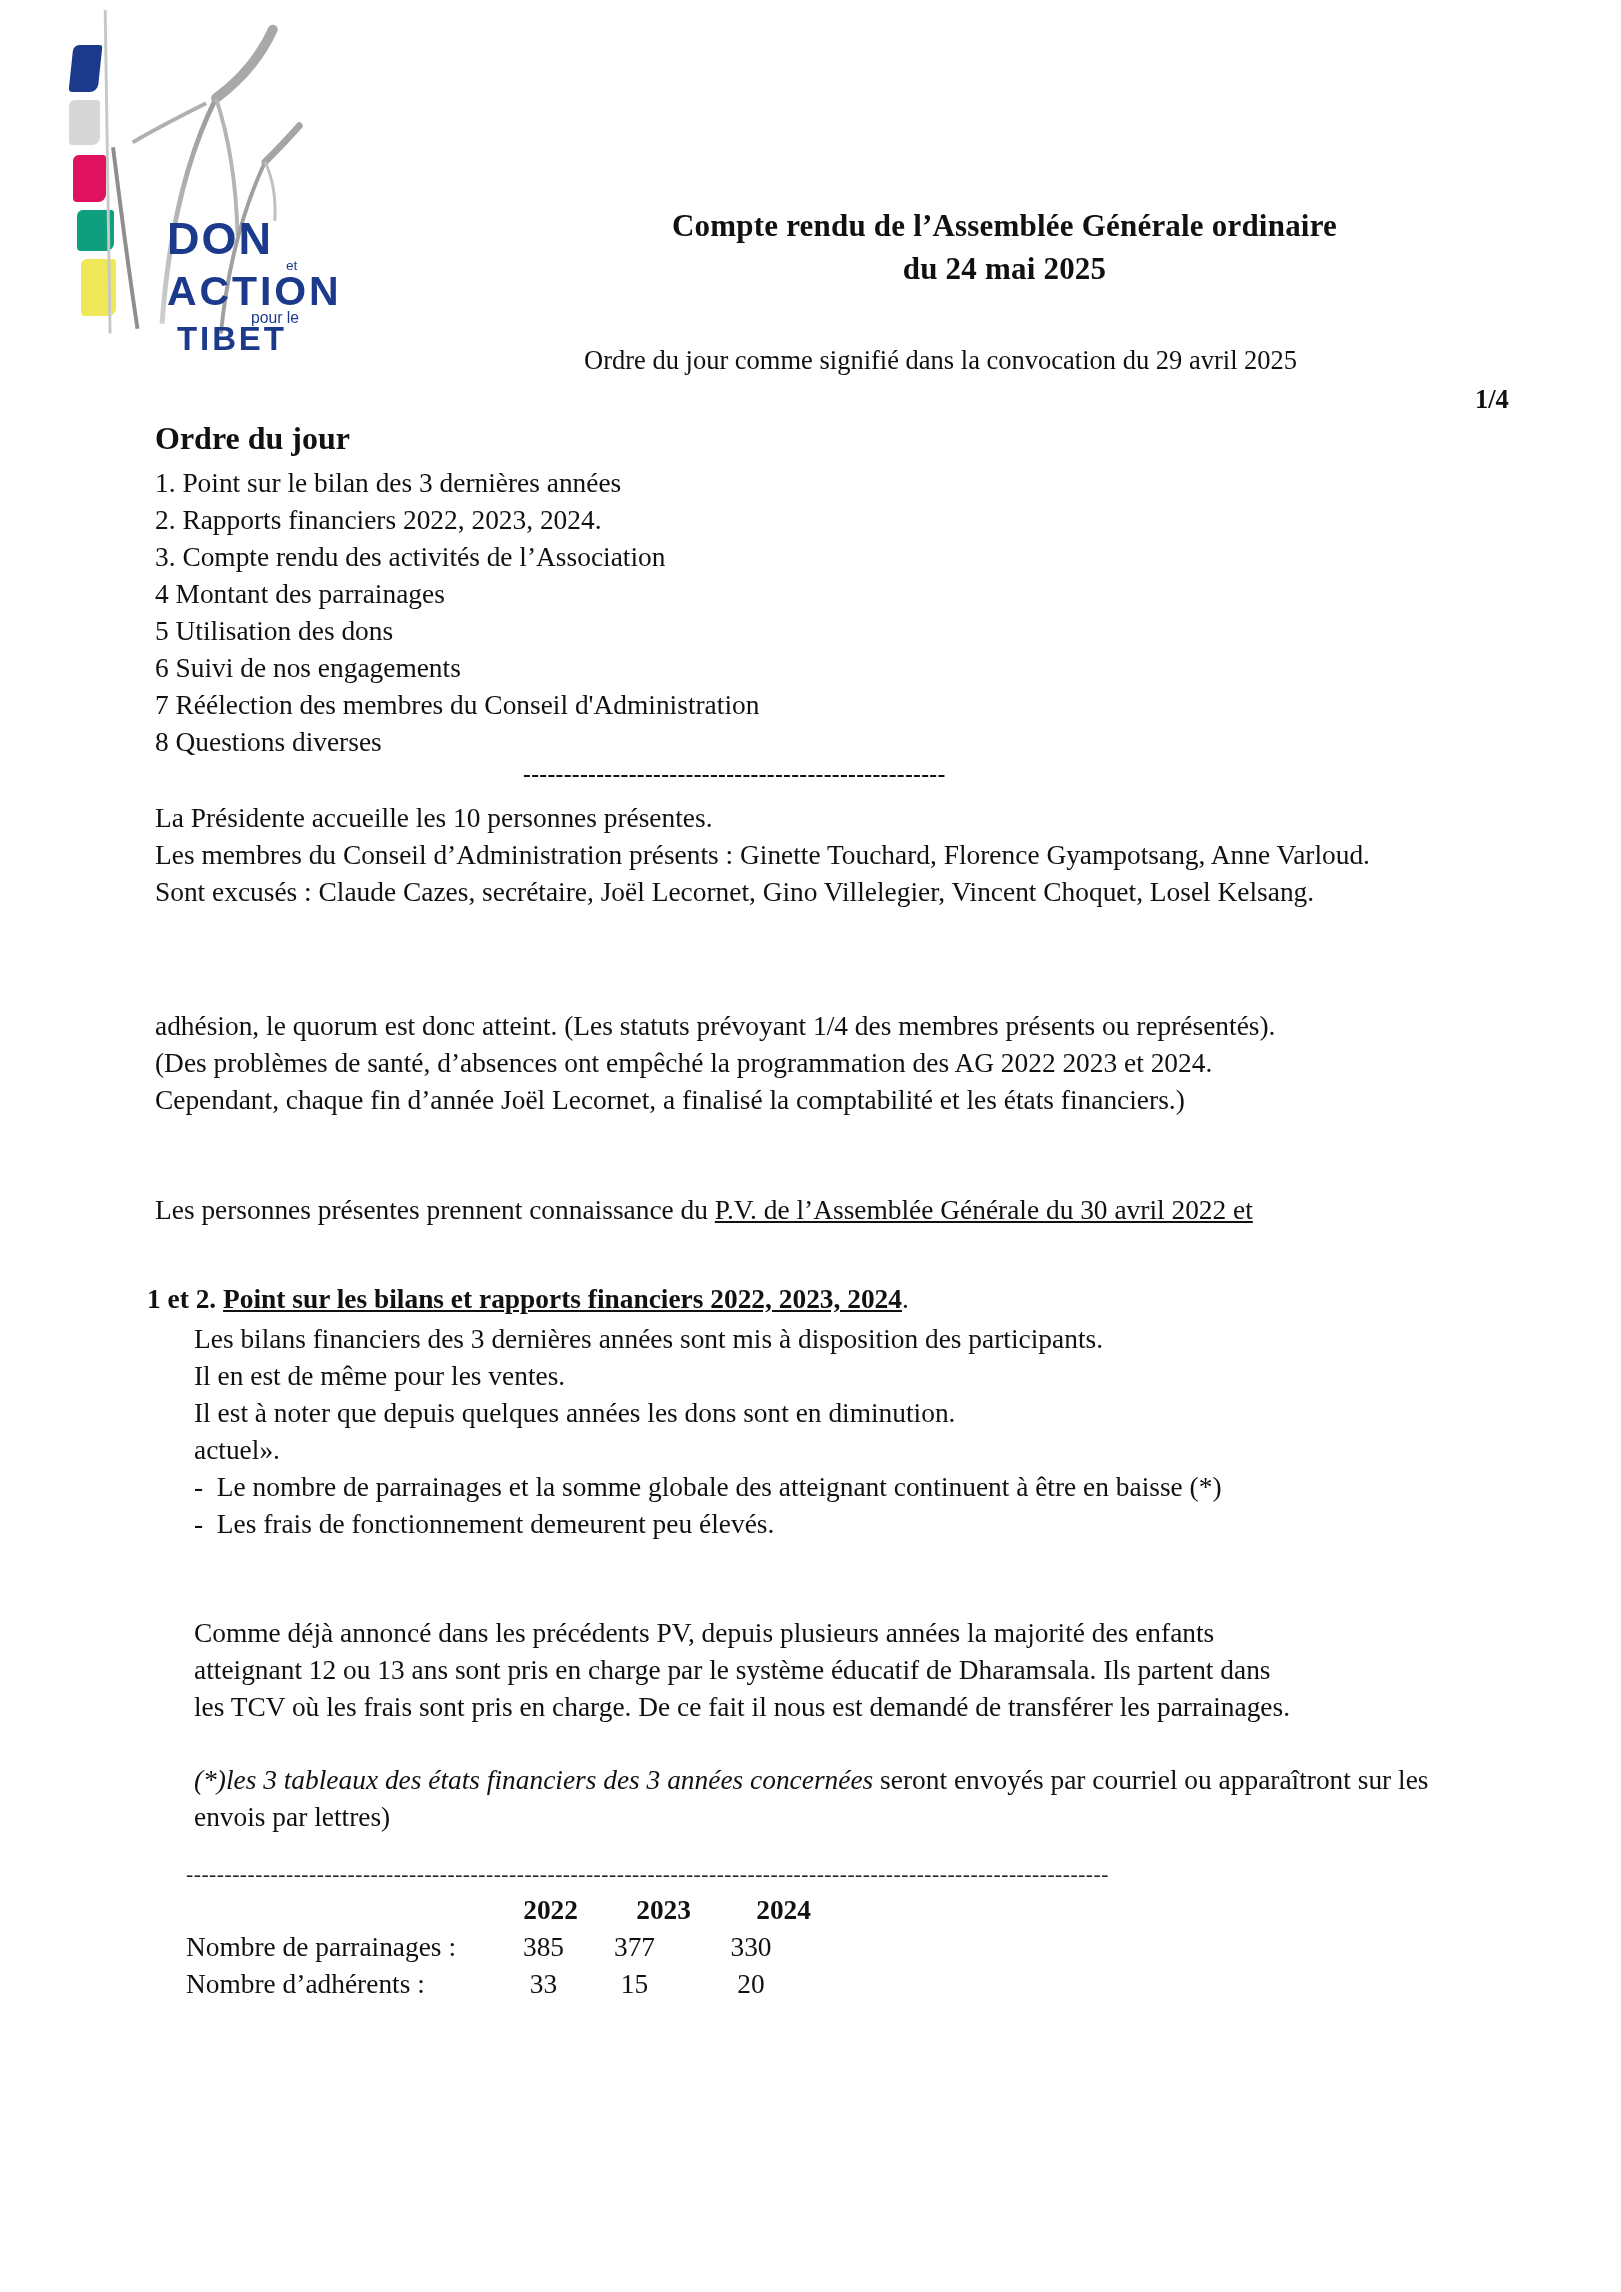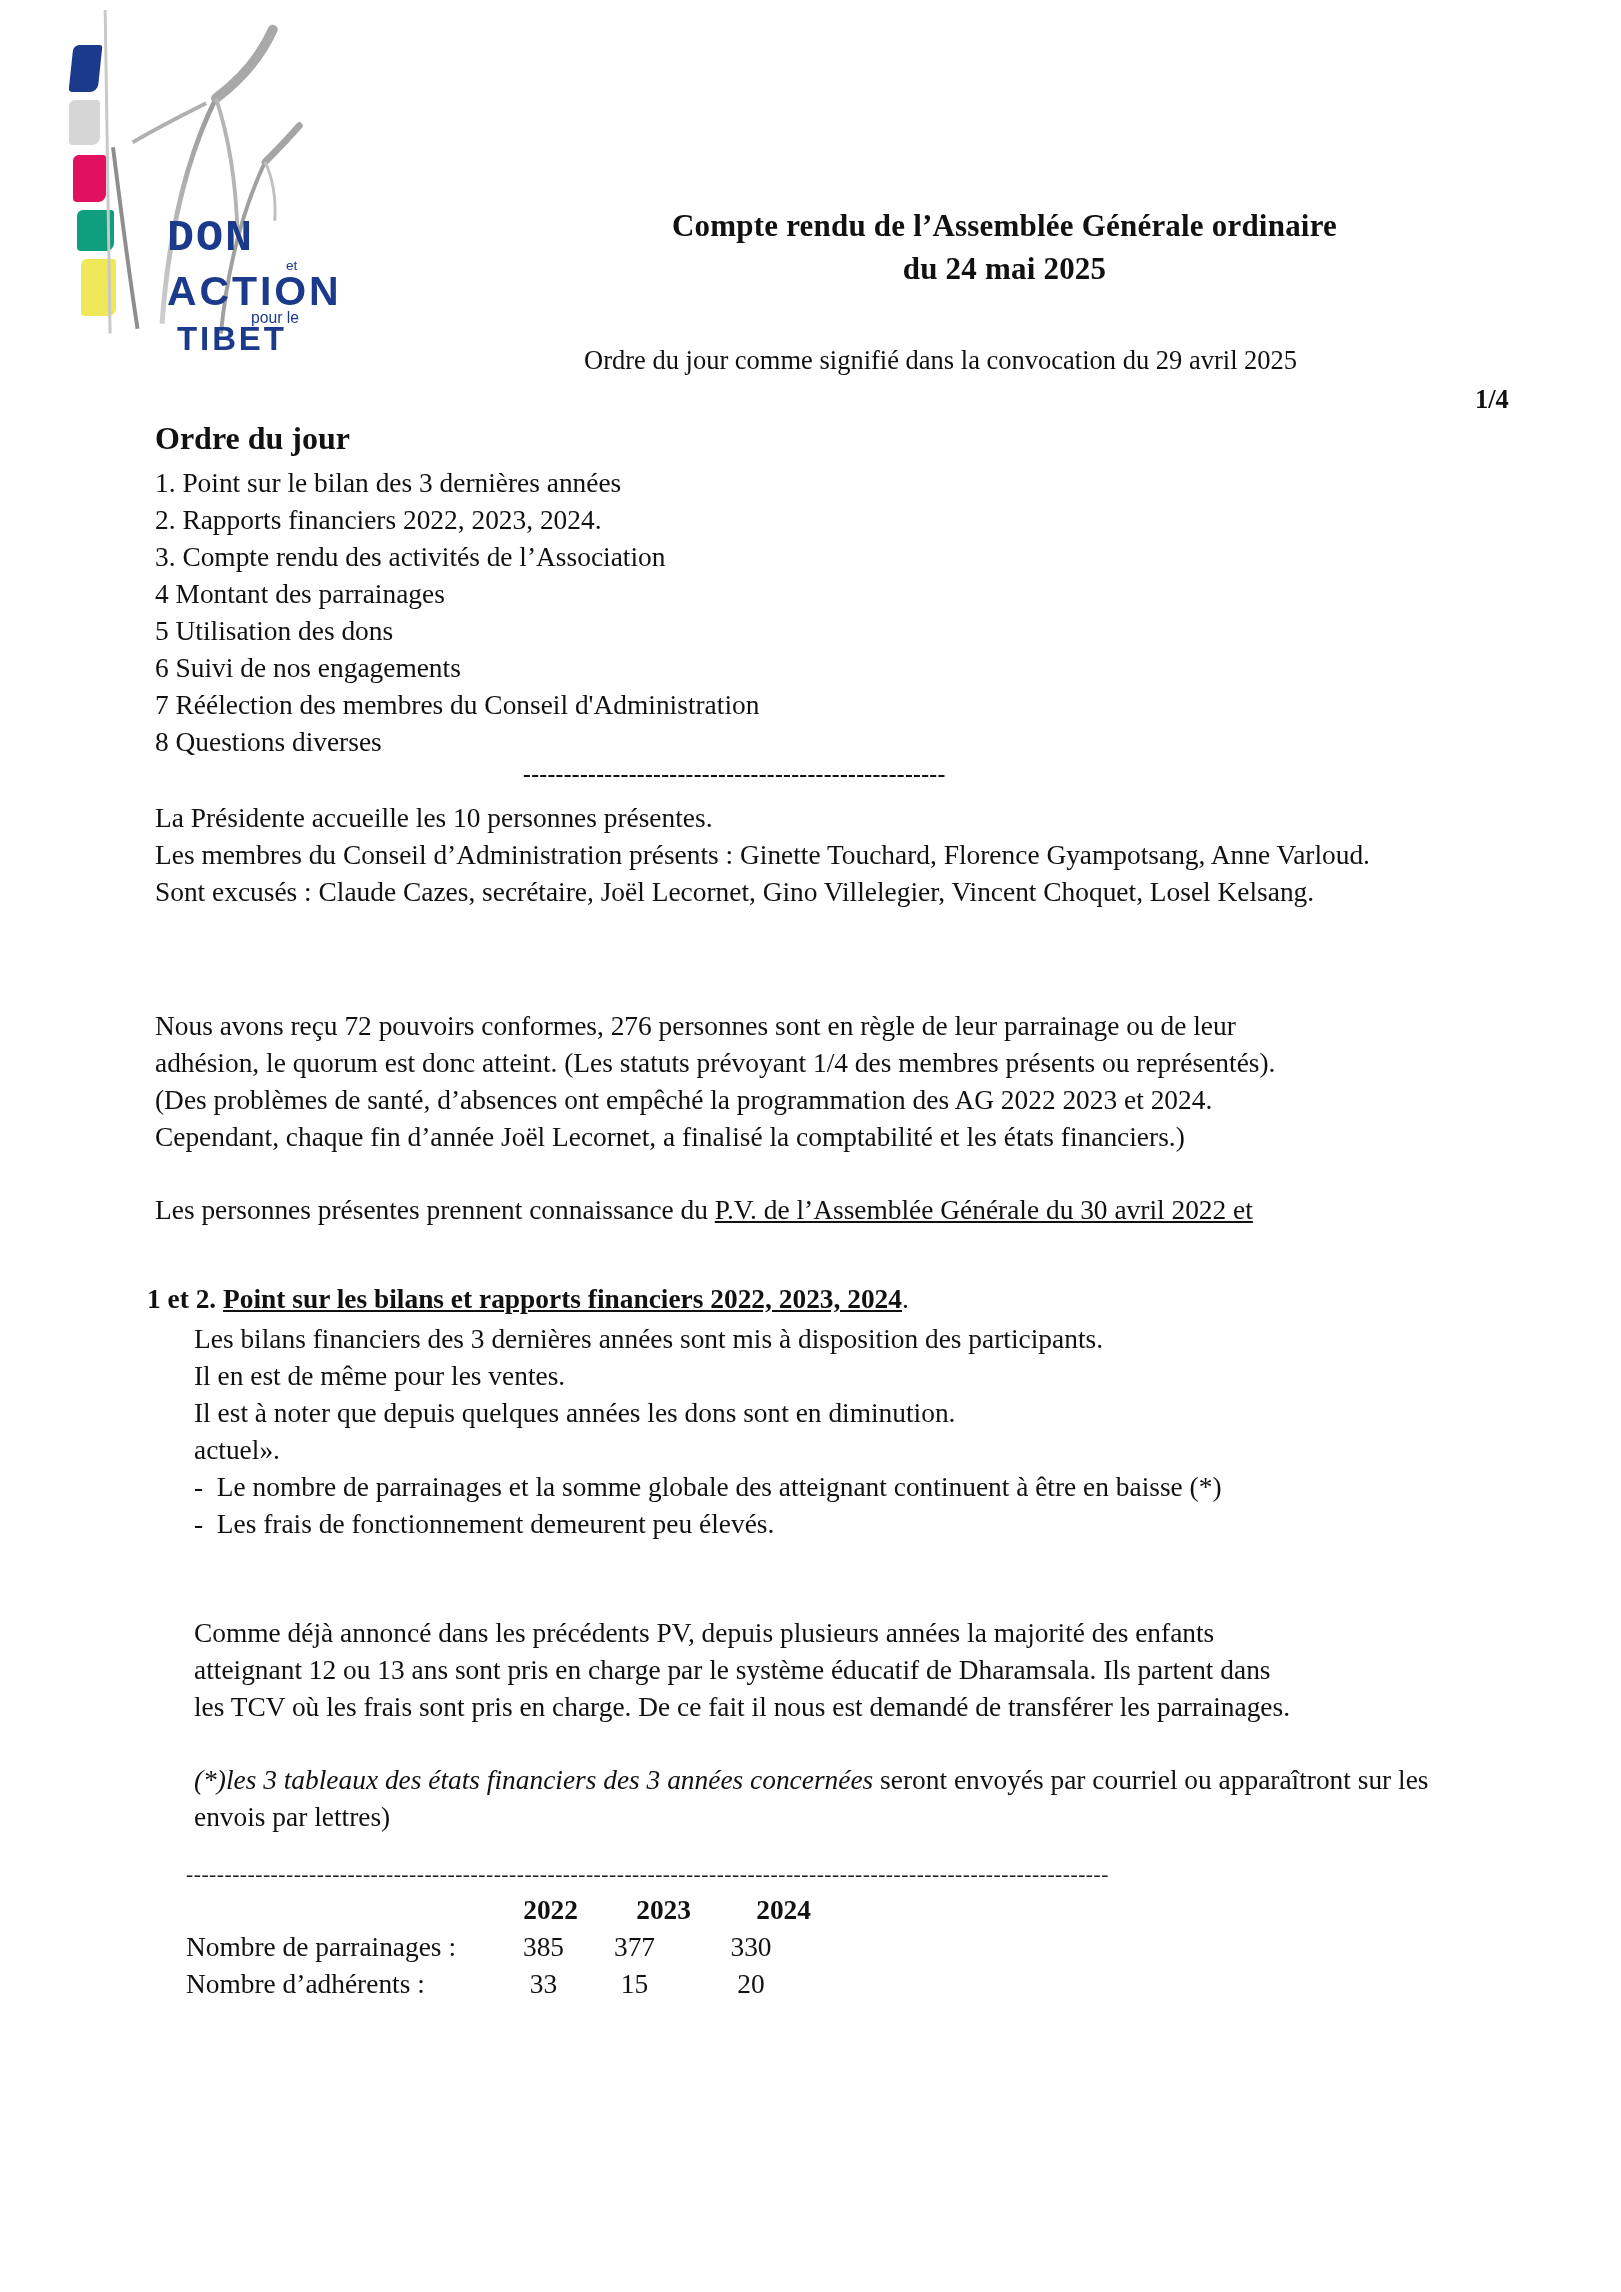--- a/index.html
+++ b/index.html
@@ -57,21 +57,21 @@
     <path d="M47 0 L52 330" stroke="#c8c8c8" stroke-width="3" fill="none"></path>
     <path d="M55 140 Q70 260 80 325" stroke="#8e8e8e" stroke-width="4" fill="none"></path>
     <path d="M105 320 Q115 180 160 90" stroke="url(#g1)" stroke-width="5" fill="none"></path>
     <path d="M160 90 Q200 60 218 20" stroke="#a8a8a8" stroke-width="10" fill="none" stroke-linecap="round"></path>
     <path d="M160 90 Q180 150 182 230" stroke="#b5b5b5" stroke-width="4" fill="none"></path>
     <path d="M150 95 Q100 120 75 135" stroke="#b0b0b0" stroke-width="4" fill="none"></path>
     <path d="M165 330 Q175 230 210 155" stroke="#a0a0a0" stroke-width="4" fill="none"></path>
     <path d="M210 155 Q230 135 245 118" stroke="#a5a5a5" stroke-width="7" fill="none" stroke-linecap="round"></path>
     <path d="M210 155 Q222 180 220 215" stroke="#c0c0c0" stroke-width="3" fill="none"></path>
   </svg>
-  <div style="position:absolute;left:108px;top:206px;font-family:Liberation Mono, monospace;font-weight:bold;font-size:45px;color:#1c3a8c;letter-spacing:2px;line-height:45px;">DON</div>
+  <div style="position:absolute;left:108px;top:206px;font-family:Liberation Sans, sans-serif;font-weight:bold;font-size:45px;color:#1c3a8c;letter-spacing:2px;line-height:45px;">DON</div>
   <div style="position:absolute;left:227px;top:249px;font-family:'Liberation Sans',sans-serif;font-size:13.7px;color:#1c3a8c;line-height:13.7px;">et</div>
   <div style="position:absolute;left:108px;top:261px;font-family:'Liberation Sans',sans-serif;font-size:41px;color:#1c3a8c;letter-spacing:2.9px;line-height:41px;font-weight:bold;">ACTION</div>
   <div style="position:absolute;left:192px;top:300px;font-family:'Liberation Sans',sans-serif;font-size:15.7px;color:#1c3a8c;line-height:15.7px;">pour le</div>
   <div style="position:absolute;left:118px;top:312px;font-family:'Liberation Sans',sans-serif;font-weight:bold;font-size:33px;color:#1c3a8c;letter-spacing:2.9px;line-height:33px;">TIBET</div>
 </div>
 
 <div class="title-block">
   <div class="title l1">Compte rendu de l’Assemblée Générale ordinaire</div>
   <div class="title l2">du 24 mai 2025</div>
 </div>
@@ -91,21 +91,20 @@
 </div>
 <div class="sep">----------------------------------------------------</div>
 
 <div class="para" style="top:800px;width:1333px;">
   <div>La Présidente accueille les 10 personnes présentes.</div>
   <div>Les membres du Conseil d’Administration présents : Ginette Touchard, Florence Gyampotsang, Anne Varloud.</div>
   <div>Sont excusés : Claude Cazes, secrétaire, Joël Lecornet, Gino Villelegier, Vincent Choquet, Losel Kelsang.</div>
 </div>
 
 <div class="para" style="top:1008px;">
-  <div style="white-space:nowrap;">Nous avons reçu 72 pouvoirs conformes, 276 personnes sont en règle de leur parrainage ou de leur</div>
   <div style="white-space:nowrap;">adhésion, le quorum est donc atteint. (Les statuts prévoyant 1/4 des membres présents ou représentés).</div>
   <div style="white-space:nowrap;">(Des problèmes de santé, d’absences ont empêché la programmation des AG 2022 2023 et 2024.</div>
   <div style="white-space:nowrap;">Cependant, chaque fin d’année Joël Lecornet, a finalisé la comptabilité et les états financiers.)</div>
 </div>
 
 <div class="para" style="top:1192px;">
   <div style="white-space:nowrap;"><span>Les personnes présentes prennent connaissance du </span><span class="u">P.V. de l’Assemblée Générale du 30 avril 2022 et</span></div>
 </div>
 
 <div class="sec-head"><span>1 et 2. </span><span class="u">Point sur les bilans et rapports financiers 2022, 2023, 2024</span><span style="font-weight:normal;">.</span></div>

